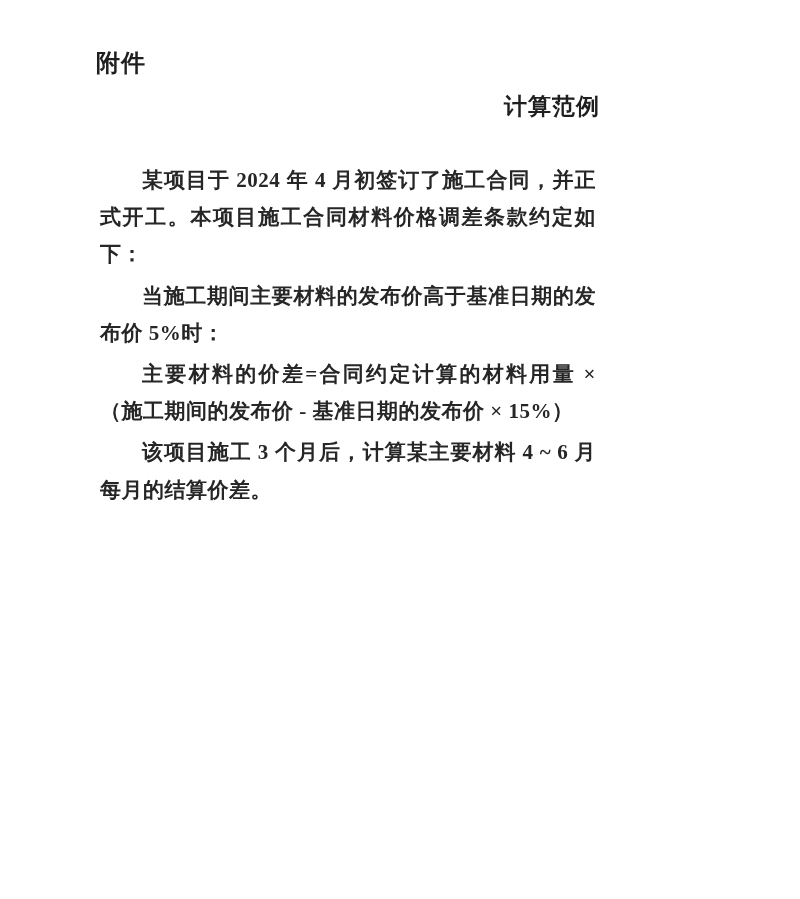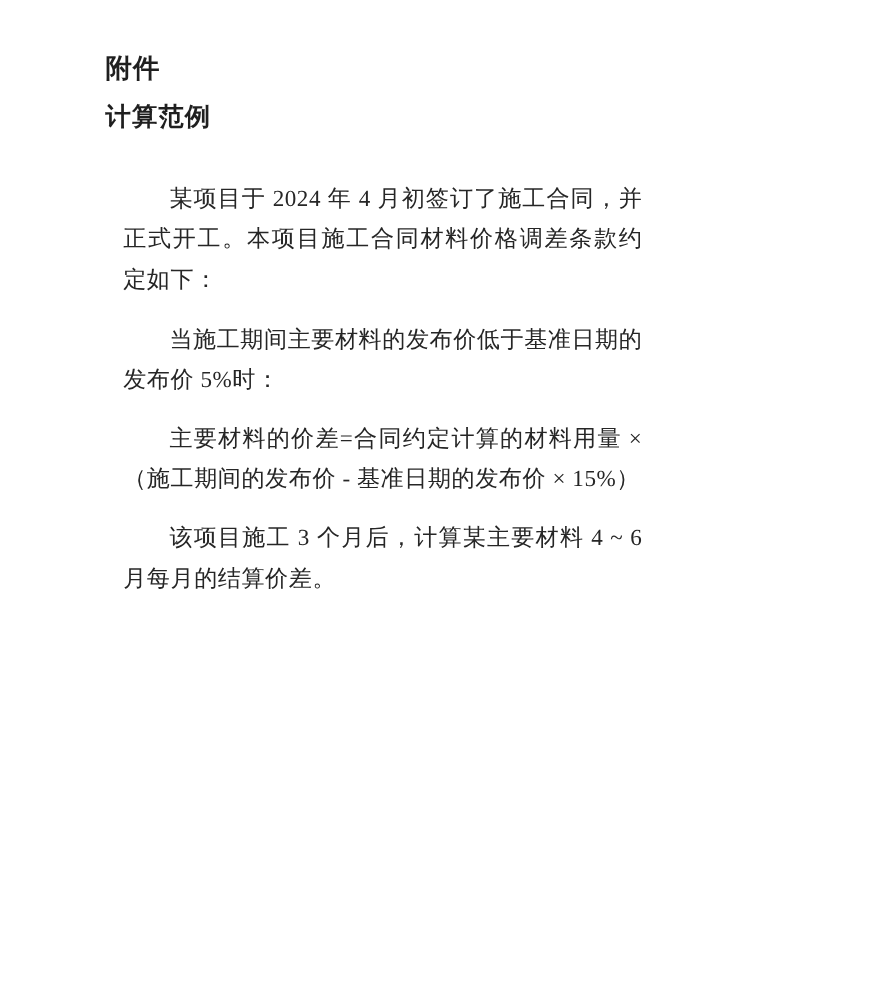--- a/index.html
+++ b/index.html
@@ -24,48 +24,49 @@
   .attachment-label {
     font-family: "Liberation Sans", sans-serif;
     font-weight: bold;
     font-size: 24px;
     line-height: 36px;
     letter-spacing: 1px;
     color: #1f1f1f;
   }
   .doc-title {
     margin-top: 8px;
-    text-align: left;
+    text-align: right;
     font-weight: bold;
     font-size: 23px;
     line-height: 36px;
     letter-spacing: 1px;
     color: #1f1f1f;
   }
   .content {
     margin-top: 37px;
   }
   .content p {
-    margin: 16px;
+    margin: 4px;
     padding: 0;
     font-size: 21px;
     line-height: 37.2px;
     letter-spacing: 0.5px;
     text-align: justify;
     text-indent: 2em;
     word-break: break-all;
+    font-weight: bold;
   }
 </style>
 </head>
 <body>
 
 <div class="page">
   <div class="attachment-label">附件</div>
 
   <div class="doc-title">计算范例</div>
 
   <div class="content">
     <p>某项目于 2024 年 4 月初签订了施工合同，并正式开工。本项目施工合同材料价格调差条款约定如下：</p>
-    <p>当施工期间主要材料的发布价低于基准日期的发布价 5%时：</p>
+    <p>当施工期间主要材料的发布价高于基准日期的发布价 5%时：</p>
     <p>主要材料的价差=合同约定计算的材料用量 × （施工期间的发布价 - 基准日期的发布价 × 15%）</p>
     <p>该项目施工 3 个月后，计算某主要材料 4 ~ 6 月每月的结算价差。</p>
   </div>
 </div>
 
 </body></html>

